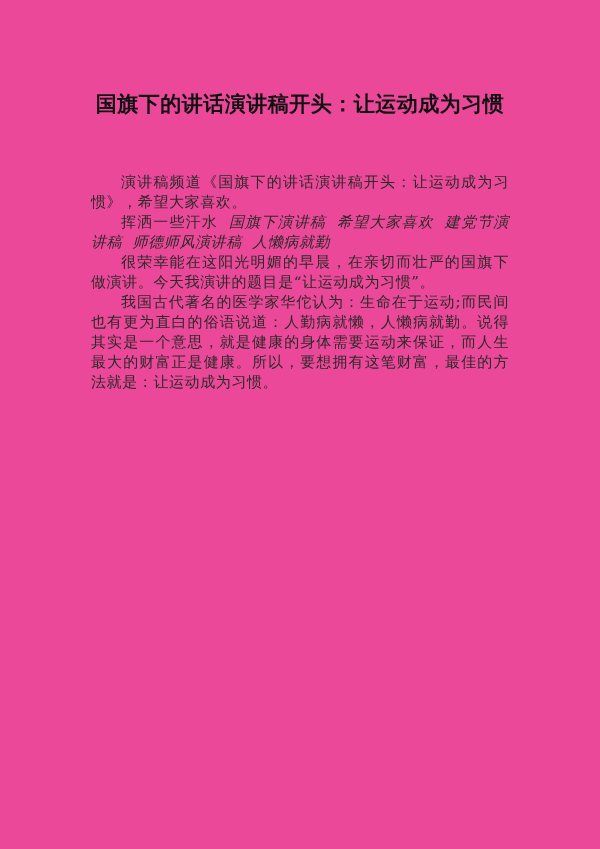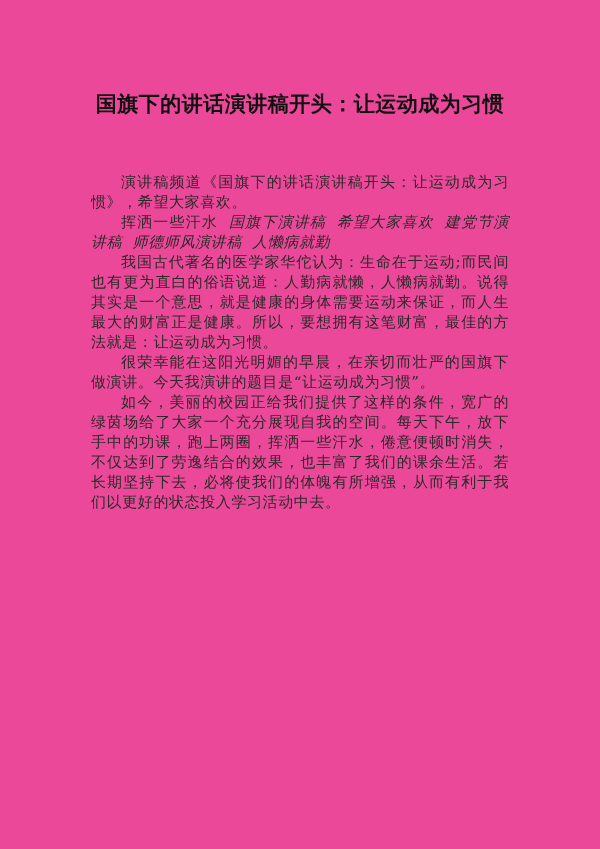--- a/index.html
+++ b/index.html
@@ -76,18 +76,17 @@
   <div class="body">
     <p class="para">演讲稿频道《国旗下的讲话演讲稿开头：让运动成为习惯》，希望大家喜欢。</p>
     <p class="links">
       <a class="link">挥洒一些汗水</a>
       <a class="link">国旗下演讲稿</a>
       <a class="link">希望大家喜欢</a>
       <a class="link">建党节演讲稿</a>
       <a class="link">师德师风演讲稿</a>
       <a class="link">人懒病就勤</a>
     </p>
+    <p class="para">很荣幸能在这阳光明媚的早晨，在亲切而壮严的国旗下做演讲。今天我演讲的题目是“让运动成为习惯”。</p>
     <p class="para">我国古代著名的医学家华佗认为：生命在于运动;而民间也有更为直白的俗语说道：人勤病就懒，人懒病就勤。说得其实是一个意思，就是健康的身体需要运动来保证，而人生最大的财富正是健康。所以，要想拥有这笔财富，最佳的方法就是：让运动成为习惯。</p>
-    <p class="para">很荣幸能在这阳光明媚的早晨，在亲切而壮严的国旗下做演讲。今天我演讲的题目是“让运动成为习惯”。</p>
-    <p class="para">如今，美丽的校园正给我们提供了这样的条件，宽广的绿茵场给了大家一个充分展现自我的空间。每天下午，放下手中的功课，跑上两圈，挥洒一些汗水，倦意便顿时消失，不仅达到了劳逸结合的效果，也丰富了我们的课余生活。若长期坚持下去，必将使我们的体魄有所增强，从而有利于我们以更好的状态投入学习活动中去。</p>
   </div>
 
 </div>
 
 </body></html>

